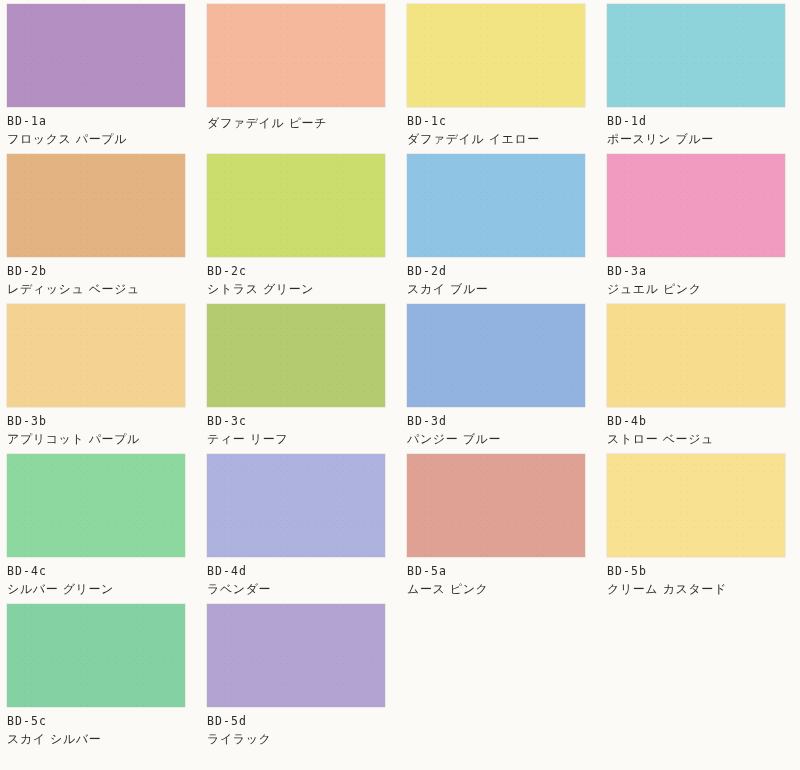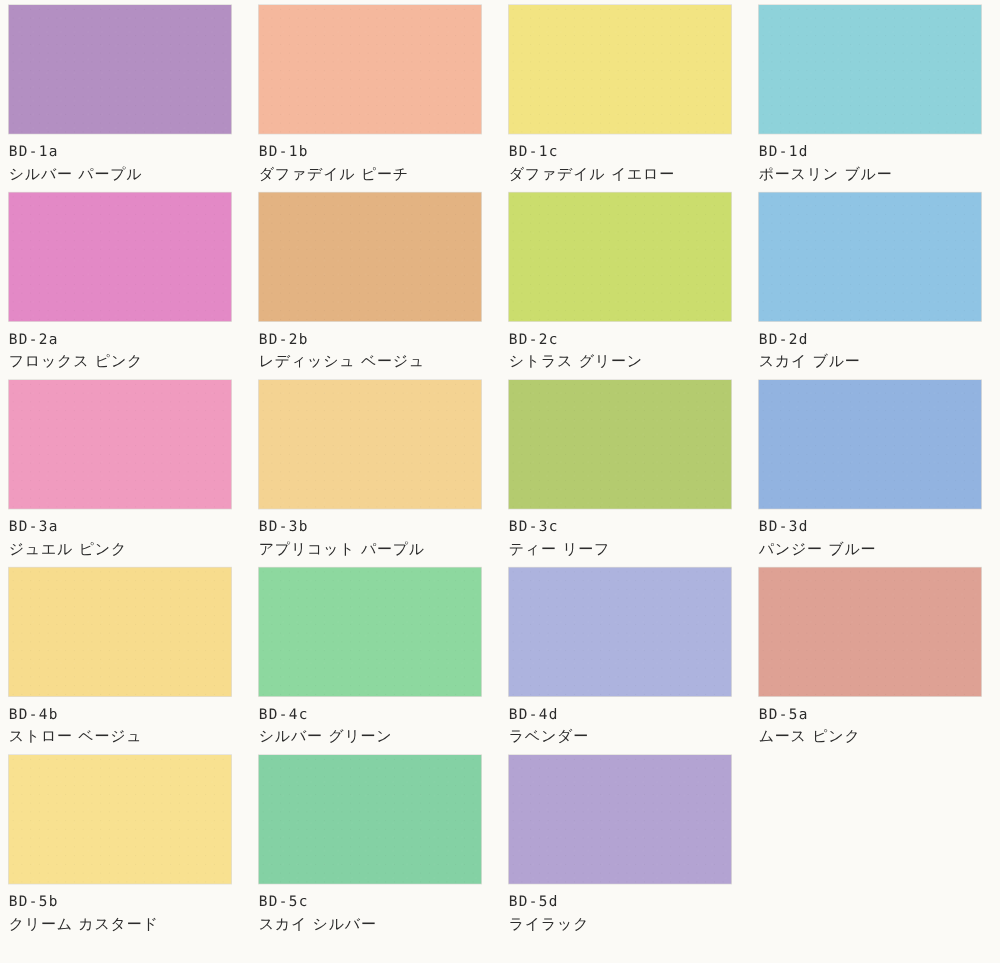--- a/index.html
+++ b/index.html
@@ -81,52 +81,44 @@
 </style>
 </head>
 <body>
 
 <div class="chart">
   <div class="grid">
       <div class="cell">
         <div class="swatch" title="BD-1a" style="background: rgb(179, 143, 194);"></div>
         <div class="labels">
           <div class="code">BD-1a</div>
-          <div class="name">シルバー パープル</div>
+          <div class="name">フロックス パープル</div>
         </div>
       </div>
       <div class="cell">
         <div class="swatch" title="BD-1b" style="background: rgb(245, 184, 157);"></div>
         <div class="labels">
-          <div class="code">BD-1b</div>
           <div class="name">ダファデイル ピーチ</div>
         </div>
       </div>
       <div class="cell">
         <div class="swatch" title="BD-1c" style="background: rgb(242, 228, 130);"></div>
         <div class="labels">
           <div class="code">BD-1c</div>
           <div class="name">ダファデイル イエロー</div>
         </div>
       </div>
       <div class="cell">
         <div class="swatch" title="BD-1d" style="background: rgb(142, 210, 218);"></div>
         <div class="labels">
           <div class="code">BD-1d</div>
           <div class="name">ポースリン ブルー</div>
         </div>
       </div>
       <div class="cell">
-        <div class="swatch" title="BD-2a" style="background: rgb(227, 137, 198);"></div>
-        <div class="labels">
-          <div class="code">BD-2a</div>
-          <div class="name">フロックス ピンク</div>
-        </div>
-      </div>
-      <div class="cell">
         <div class="swatch" title="BD-2b" style="background: rgb(227, 179, 130);"></div>
         <div class="labels">
           <div class="code">BD-2b</div>
           <div class="name">レディッシュ ベージュ</div>
         </div>
       </div>
       <div class="cell">
         <div class="swatch" title="BD-2c" style="background: rgb(203, 221, 109);"></div>
         <div class="labels">
           <div class="code">BD-2c</div>

